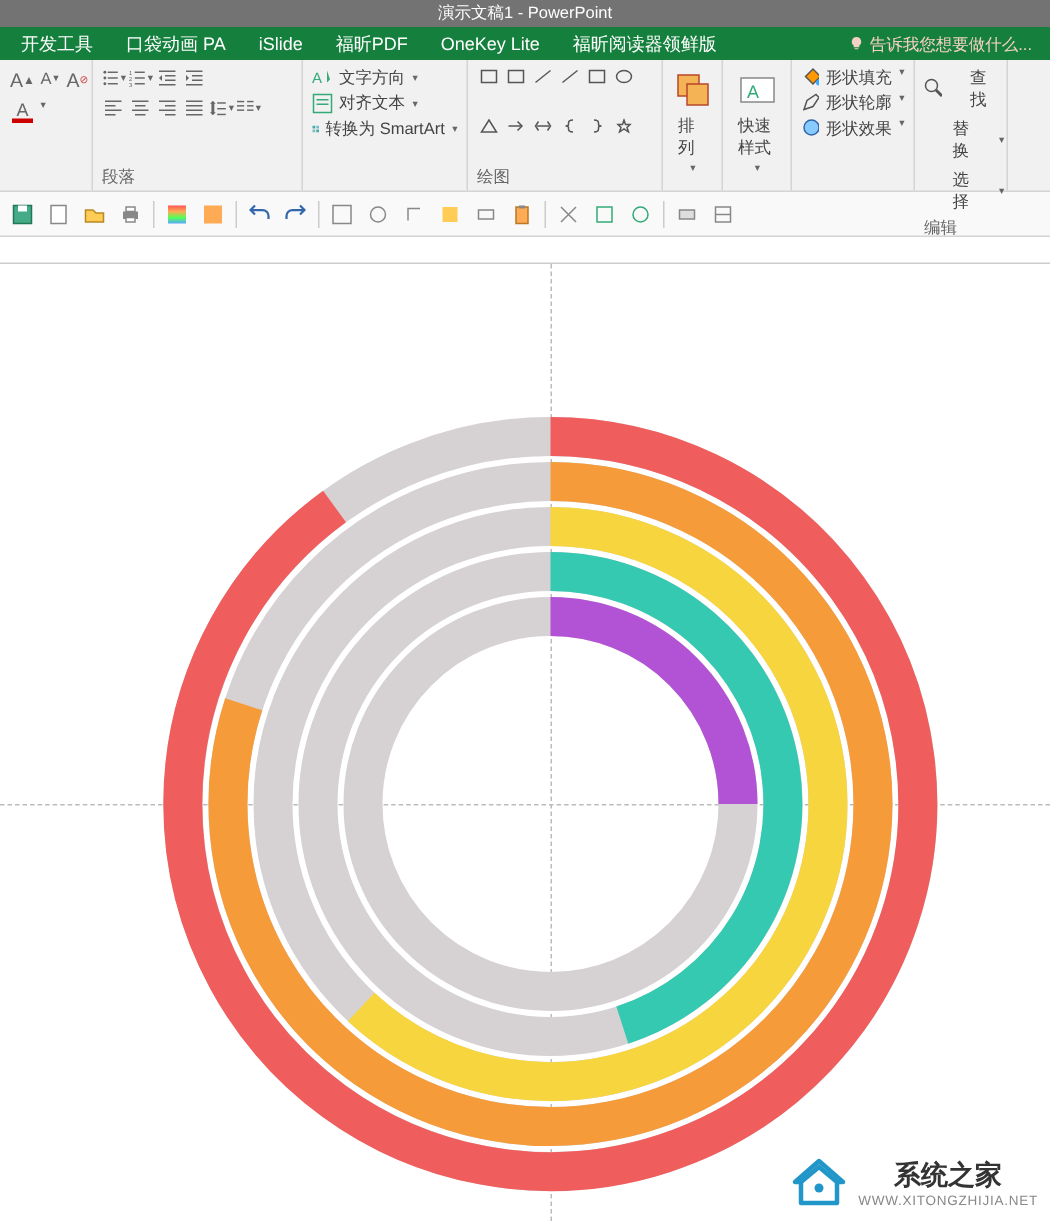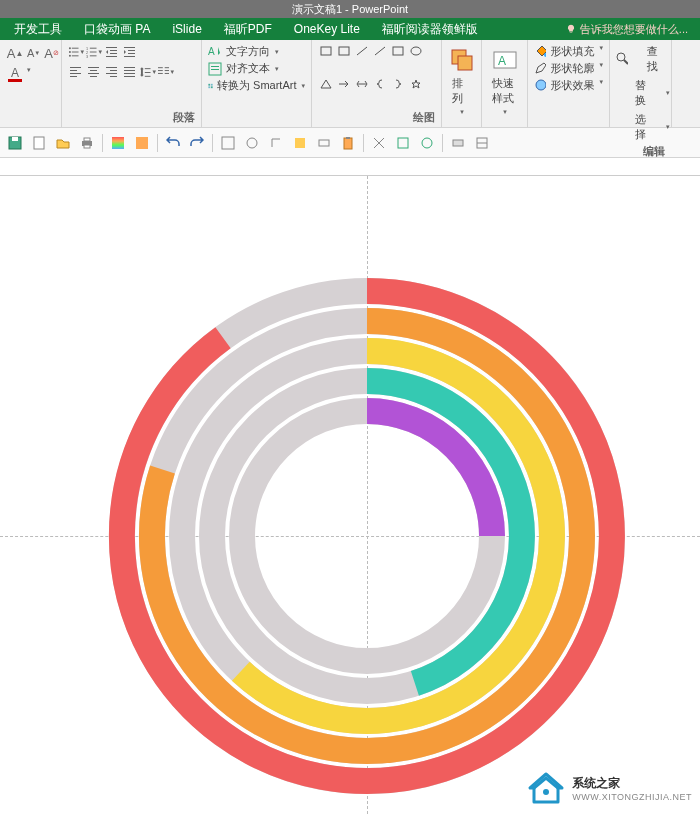--- a/index.html
+++ b/index.html
@@ -7,21 +7,21 @@
     
     .title-bar { height: 18px; background: #737373; color: #fff; text-align: center; line-height: 18px; font-size: 11px; }
     
     .tabs-bar { height: 22px; background: #15803d; display: flex; align-items: center; padding: 0 4px; gap: 2px; text-align: center; }
     .tab { color: #fff; padding: 3px 10px; font-size: 12px; cursor: pointer; }
     .tell-me { color: #f5d0c5; padding: 3px 8px; font-size: 11px; margin-left: auto; display: flex; align-items: center; gap: 4px; }
     .bulb-icon { width: 10px; height: 10px; }
     
     .ribbon { height: 88px; background: #f1f1f1; border-bottom: 1px solid #d4d4d4; display: flex; }
     .ribbon-group { border-right: 1px solid #d4d4d4; padding: 4px 6px 2px; display: flex; flex-direction: column; justify-content: space-between; }
-    .group-label { text-align: right; font-size: 11px; color: #666; padding-top: 2px; font-weight: bold; }
+    .group-label { text-align: left; font-size: 11px; color: #666; padding-top: 2px; }
     .group-content { display: flex; gap: 4px; flex: 1; }
     
     .font-group { width: 62px; }
     .font-btns { display: flex; gap: 2px; }
     .font-btn { width: 18px; height: 18px; border: 1px solid transparent; display: flex; align-items: center; justify-content: center; font-size: 13px; color: #666; cursor: pointer; }
     .color-bar { width: 14px; height: 3px; background: #c00; margin-top: 1px; }
     
     .para-group { width: 140px; }
     .para-row { display: flex; gap: 2px; margin-bottom: 2px; }
     .para-btn { width: 16px; height: 16px; display: flex; align-items: center; justify-content: center; cursor: pointer; }
@@ -54,21 +54,21 @@
     .ruler-space { height: 18px; background: #fff; border-bottom: 1px solid #ccc; }
     .slide-canvas { background: #fff; margin: 0; width: 700px; height: 638px; position: relative; }
     
     .guide-v { position: absolute; left: 367px; top: 0; width: 0; height: 100%; border-left: 1px dashed #bbb; }
     .guide-h { position: absolute; left: 0; top: 360px; width: 100%; height: 0; border-top: 1px dashed #bbb; }
     
     .donut-chart { position: absolute; left: 107px; top: 100px; width: 520px; height: 520px; }
     
     .watermark { position: absolute; right: 8px; bottom: 8px; display: flex; align-items: center; gap: 6px; }
     .wm-text { text-align: left; }
-    .wm-title { font-size: 12px; font-weight: bold; color: #333; }
+    .wm-title { font-size: 18px; font-weight: bold; color: #333; text-align: center; }
     .wm-url { font-size: 9px; color: #888; letter-spacing: 0.5px; }
     
     svg { display: block; }
   </style>
 </head>
 <body>
 
 <div class="title-bar">
   <span>演示文稿1 - PowerPoint</span>
 </div>

